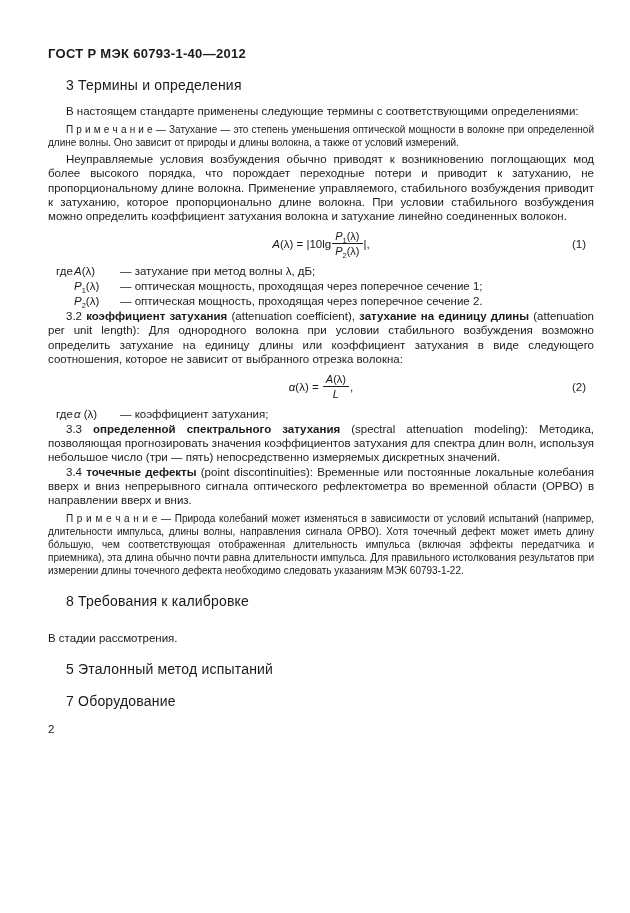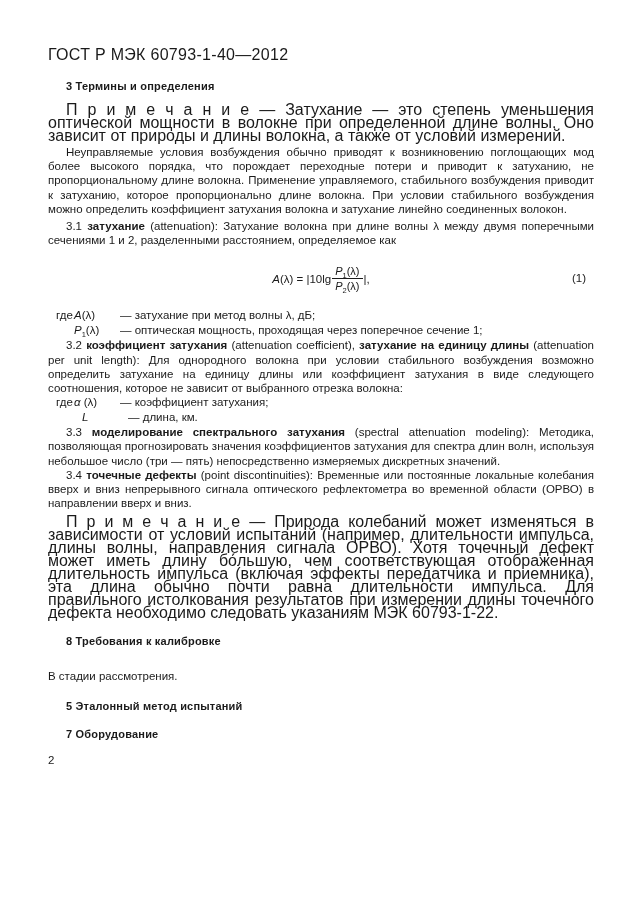--- a/index.html
+++ b/index.html
@@ -8,42 +8,42 @@
     height: 913px;
     background: #ffffff;
     color: #1a1a1a;
     font-family: "Liberation Sans", "DejaVu Sans", sans-serif;
     box-sizing: border-box;
     padding: 46px 36px 0 48px;
     overflow: hidden;
     position: relative;
   }
   .doc-header {
-    font-weight: normal;
-    font-size: 16px;
+    font-weight: bold;
+    font-size: 13px;
     letter-spacing: 0.3px;
     margin-bottom: 4px;
   }
   h2.sec-title {
-    font-size: 11px;
-    font-weight: bold;
+    font-size: 14px;
+    font-weight: normal;
     margin: 16px 0 11px 0;
     padding-left: 18px;
     letter-spacing: 0.2px;
   }
   p.body {
     font-size: 11.5px;
     line-height: 14.2px;
     margin: 0;
     text-align: justify;
     text-indent: 18px;
   }
   p.spaced { margin-top: 3px; }
   p.note {
-    font-size: 16px;
+    font-size: 10px;
     line-height: 13px;
     margin: 5px 0 3px 0;
     text-align: justify;
     text-indent: 18px;
   }
   .it { font-style: italic; }
   b { font-weight: bold; }
 
   .formula-row {
     position: relative;
@@ -61,21 +61,21 @@
     position: absolute;
     right: 8px;
     top: 50%;
     transform: translateY(-50%);
     font-size: 11.5px;
   }
   .frac {
     display: inline-block;
     vertical-align: middle;
     text-align: center;
-    margin: 11px 1px;
+    margin: 0 1px;
     position: relative;
     top: -1px;
     font-size: 11px;
     line-height: 12px;
   }
   .frac .ftop { display: block; border-bottom: 1px solid #1a1a1a; padding: 0 3px 1px 3px; }
   .frac .fbot { display: block; padding: 1px 3px 0 3px; }
   sub { font-size: 7.5px; line-height: 0; }
 
   .where { font-size: 11.5px; line-height: 15px; }
@@ -89,46 +89,50 @@
 </style>
 </head>
 <body>
 
 <div class="page">
 
   <div class="doc-header">ГОСТ Р МЭК 60793-1-40—2012</div>
 
   <h2 class="sec-title">3 Термины и определения</h2>
 
+  <p class="body">В настоящем стандарте применены следующие термины с соответствующими определениями:</p>
 
   <p class="note"><span>П р и м е ч а н и е — </span><span>Затухание — это степень уменьшения оптической мощности в волокне при определенной длине волны. Оно зависит от природы и длины волокна, а также от условий измерений.</span></p>
 
   <p class="body">Неуправляемые условия возбуждения обычно приводят к возникновению поглощающих мод более высокого порядка, что порождает переходные потери и приводит к затуханию, не пропорциональному длине волокна. Применение управляемого, стабильного возбуждения приводит к затуханию, которое пропорционально длине волокна. При условии стабильного возбуждения можно определить коэффициент затухания волокна и затухание линейно соединенных волокон.</p>
 
-  <p class="body spaced"><span>3.1 </span><b>затухание</b><span> (attenuation): Затухание волокна при длине волны λ между двумя поперечными сечениями 1 и 2, разделенными расстоянием, определяемое как</span></p>
 
   <div class="formula-row">
     <span class="formula-center"><span class="it">A</span><span>(λ) = |10lg</span><span class="frac"><span class="ftop"><span class="it">P</span><sub>1</sub><span>(λ)</span></span><span class="fbot"><span class="it">P</span><sub>2</sub><span>(λ)</span></span></span><span>|,</span></span>
     <span class="formula-number">(1)</span>
   </div>
 
   <div class="where">
     <div class="where-row"><span class="where-lead">где</span><span class="where-sym"><span class="it">A</span><sub></sub><span>(λ)</span></span><span>— затухание при метод волны λ, дБ;</span></div>
     <div class="where-row"><span class="where-sym"><span class="it">P</span><sub>1</sub><span>(λ)</span></span><span>— оптическая мощность, проходящая через поперечное сечение 1;</span></div>
+    <div class="where-row"><span class="where-sym"><span class="it">P</span><sub>2</sub><span>(λ)</span></span><span>— оптическая мощность, проходящая через поперечное сечение 2.</span></div>
   </div>
 
   <p class="body"><span>3.2 </span><b>коэффициент затухания</b><span> (attenuation coefficient), </span><b>затухание на единицу длины</b><span> (attenuation per unit length): Для однородного волокна при условии стабильного возбуждения возможно определить затухание на единицу длины или коэффициент затухания в виде следующего соотношения, которое не зависит от выбранного отрезка волокна:</span></p>
 
+  <div class="formula-row">
+    <span class="formula-center"><span class="it">α</span><span>(λ) = </span><span class="frac"><span class="ftop"><span class="it">A</span><span>(λ)</span></span><span class="fbot"><span class="it">L</span></span></span><span>,</span></span>
+    <span class="formula-number">(2)</span>
+  </div>
 
   <div class="where">
     <div class="where-row"><span class="where-lead">где</span><span class="where-sym"><span class="it">α</span><sub></sub><span> (λ)</span></span><span>— коэффициент затухания;</span></div>
-    <div class="where-row"><span class="where-sym" style="padding-left:8px;"><span class="it">L</span><sub></sub><span></span></span><span>—  длина, км.</span></div>
   </div>
 
-  <p class="body"><span>3.3 </span><b>моделирование спектрального затухания</b><span> (spectral attenuation modeling): Методика, позволяющая прогнозировать значения коэффициентов затухания для спектра длин волн, используя небольшое число (три — пять) непосредственно измеряемых дискретных значений.</span></p>
+  <p class="body"><span>3.3 </span><b>определенной спектрального затухания</b><span> (spectral attenuation modeling): Методика, позволяющая прогнозировать значения коэффициентов затухания для спектра длин волн, используя небольшое число (три — пять) непосредственно измеряемых дискретных значений.</span></p>
 
   <p class="body"><span>3.4 </span><b>точечные дефекты</b><span> (point discontinuities): Временные или постоянные локальные колебания  вверх и вниз непрерывного сигнала оптического рефлектометра во временной области (ОРВО) в направлении вверх и вниз.</span></p>
 
   <p class="note"><span>П р и м е ч а н и е — </span><span>Природа колебаний может изменяться в зависимости от условий испытаний (например, длительности импульса, длины волны, направления сигнала ОРВО). Хотя точечный дефект может иметь длину бо́льшую, чем соответствующая отображенная длительность импульса (включая эффекты передатчика и приемника), эта длина обычно почти равна длительности импульса. Для правильного истолкования результатов при измерении длины точечного дефекта  необходимо следовать указаниям  МЭК 60793-1-22.</span></p>
 
   <h2 class="sec-title">8 Требования к калибровке</h2>
   <p class="body" style="text-indent:0;margin-top:22px;">В стадии рассмотрения.</p>
 
   <h2 class="sec-title">5 Эталонный метод испытаний</h2>
 

